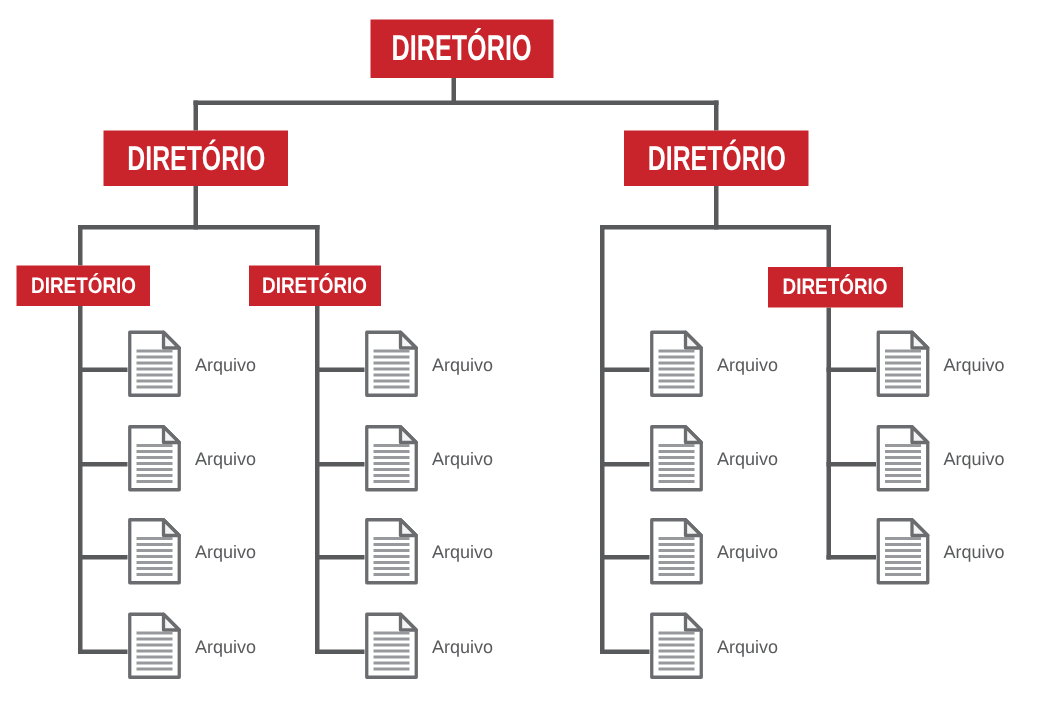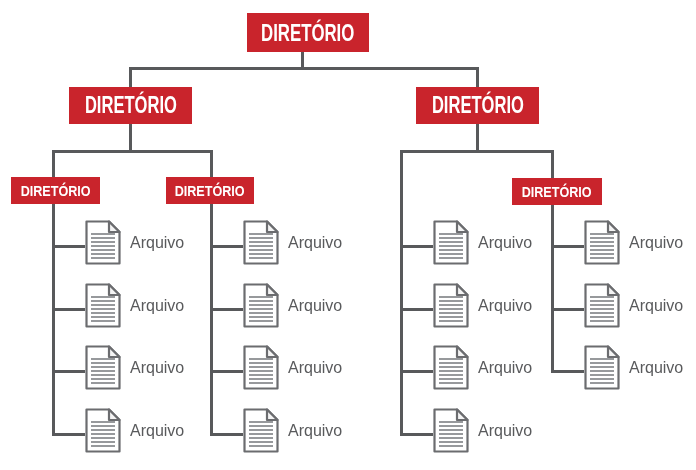--- a/index.html
+++ b/index.html
@@ -50,21 +50,21 @@
     left: 32px;
     top: 0;
   }
   .file-row .file-label {
     position: absolute;
     left: 78px;
     top: 0;
     height: 47px;
     display: flex;
     align-items: center;
-    font-size: 16px;
+    font-size: 12px;
     color: var(--file-text, #595a5c);
   }
   svg.doc .page { fill: #ffffff; stroke: var(--icon-outline, #6b6c6f); stroke-width: 2.2; stroke-linejoin: round; }
   svg.doc .fold { fill: #f4f4f4; stroke: var(--icon-outline, #6b6c6f); stroke-width: 2.2; stroke-linejoin: round; }
   svg.doc .rules line { stroke: var(--icon-rules, #97999c); stroke-width: 2; }
 </style>
 </head>
 <body>
 
 <div class="canvas">

